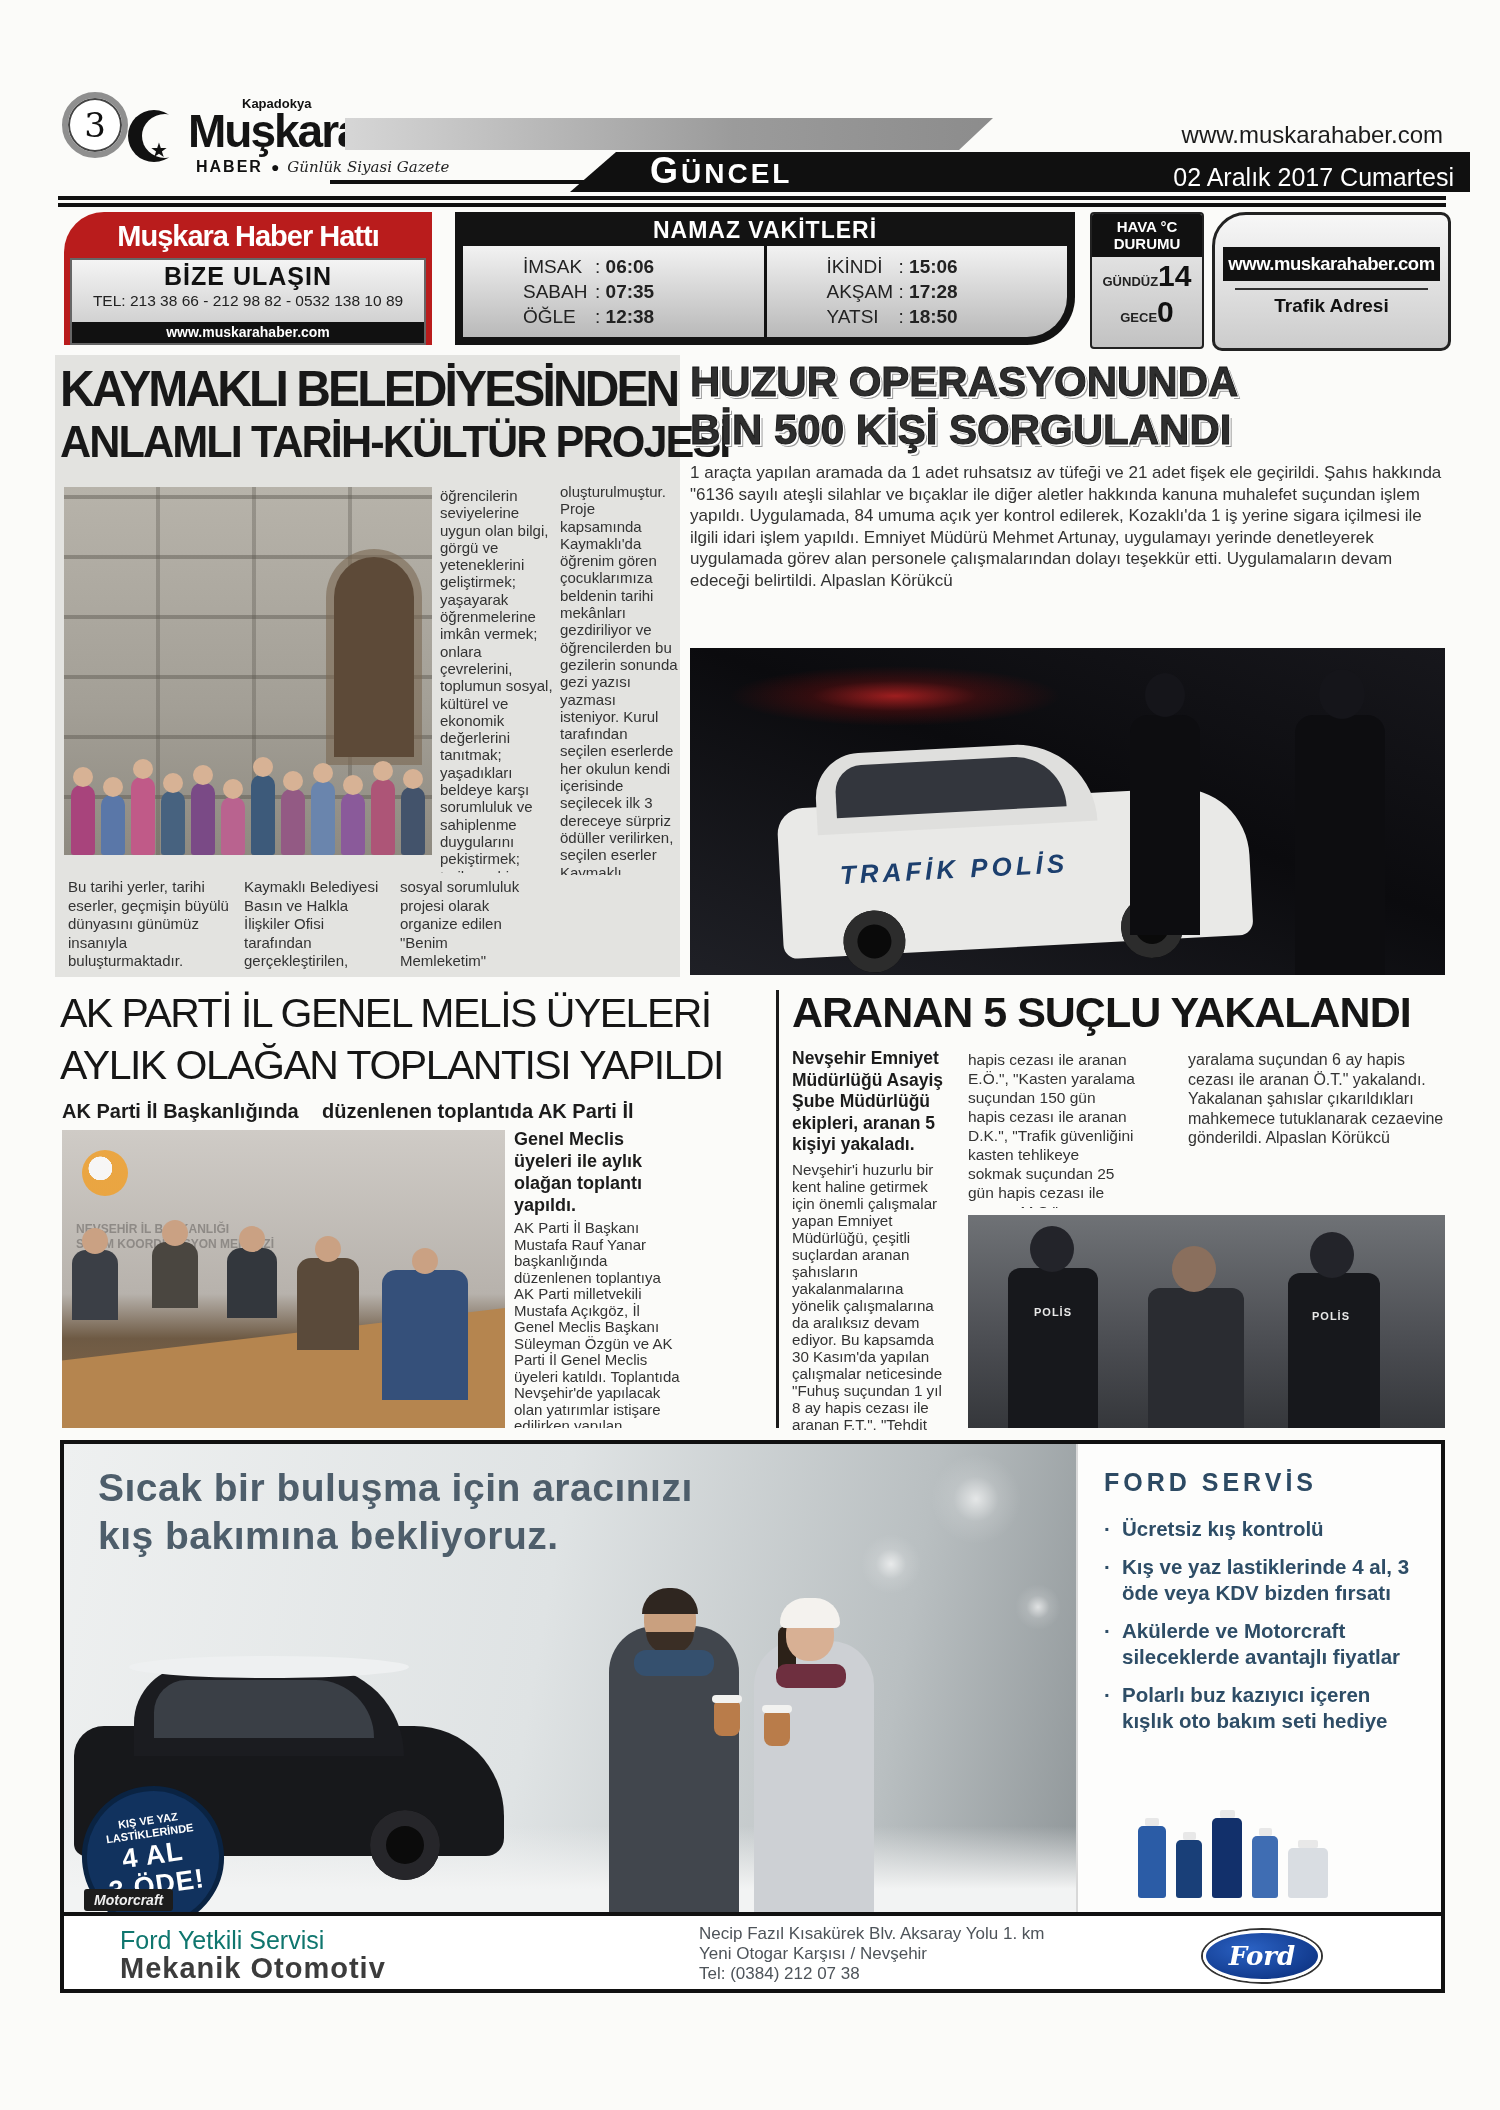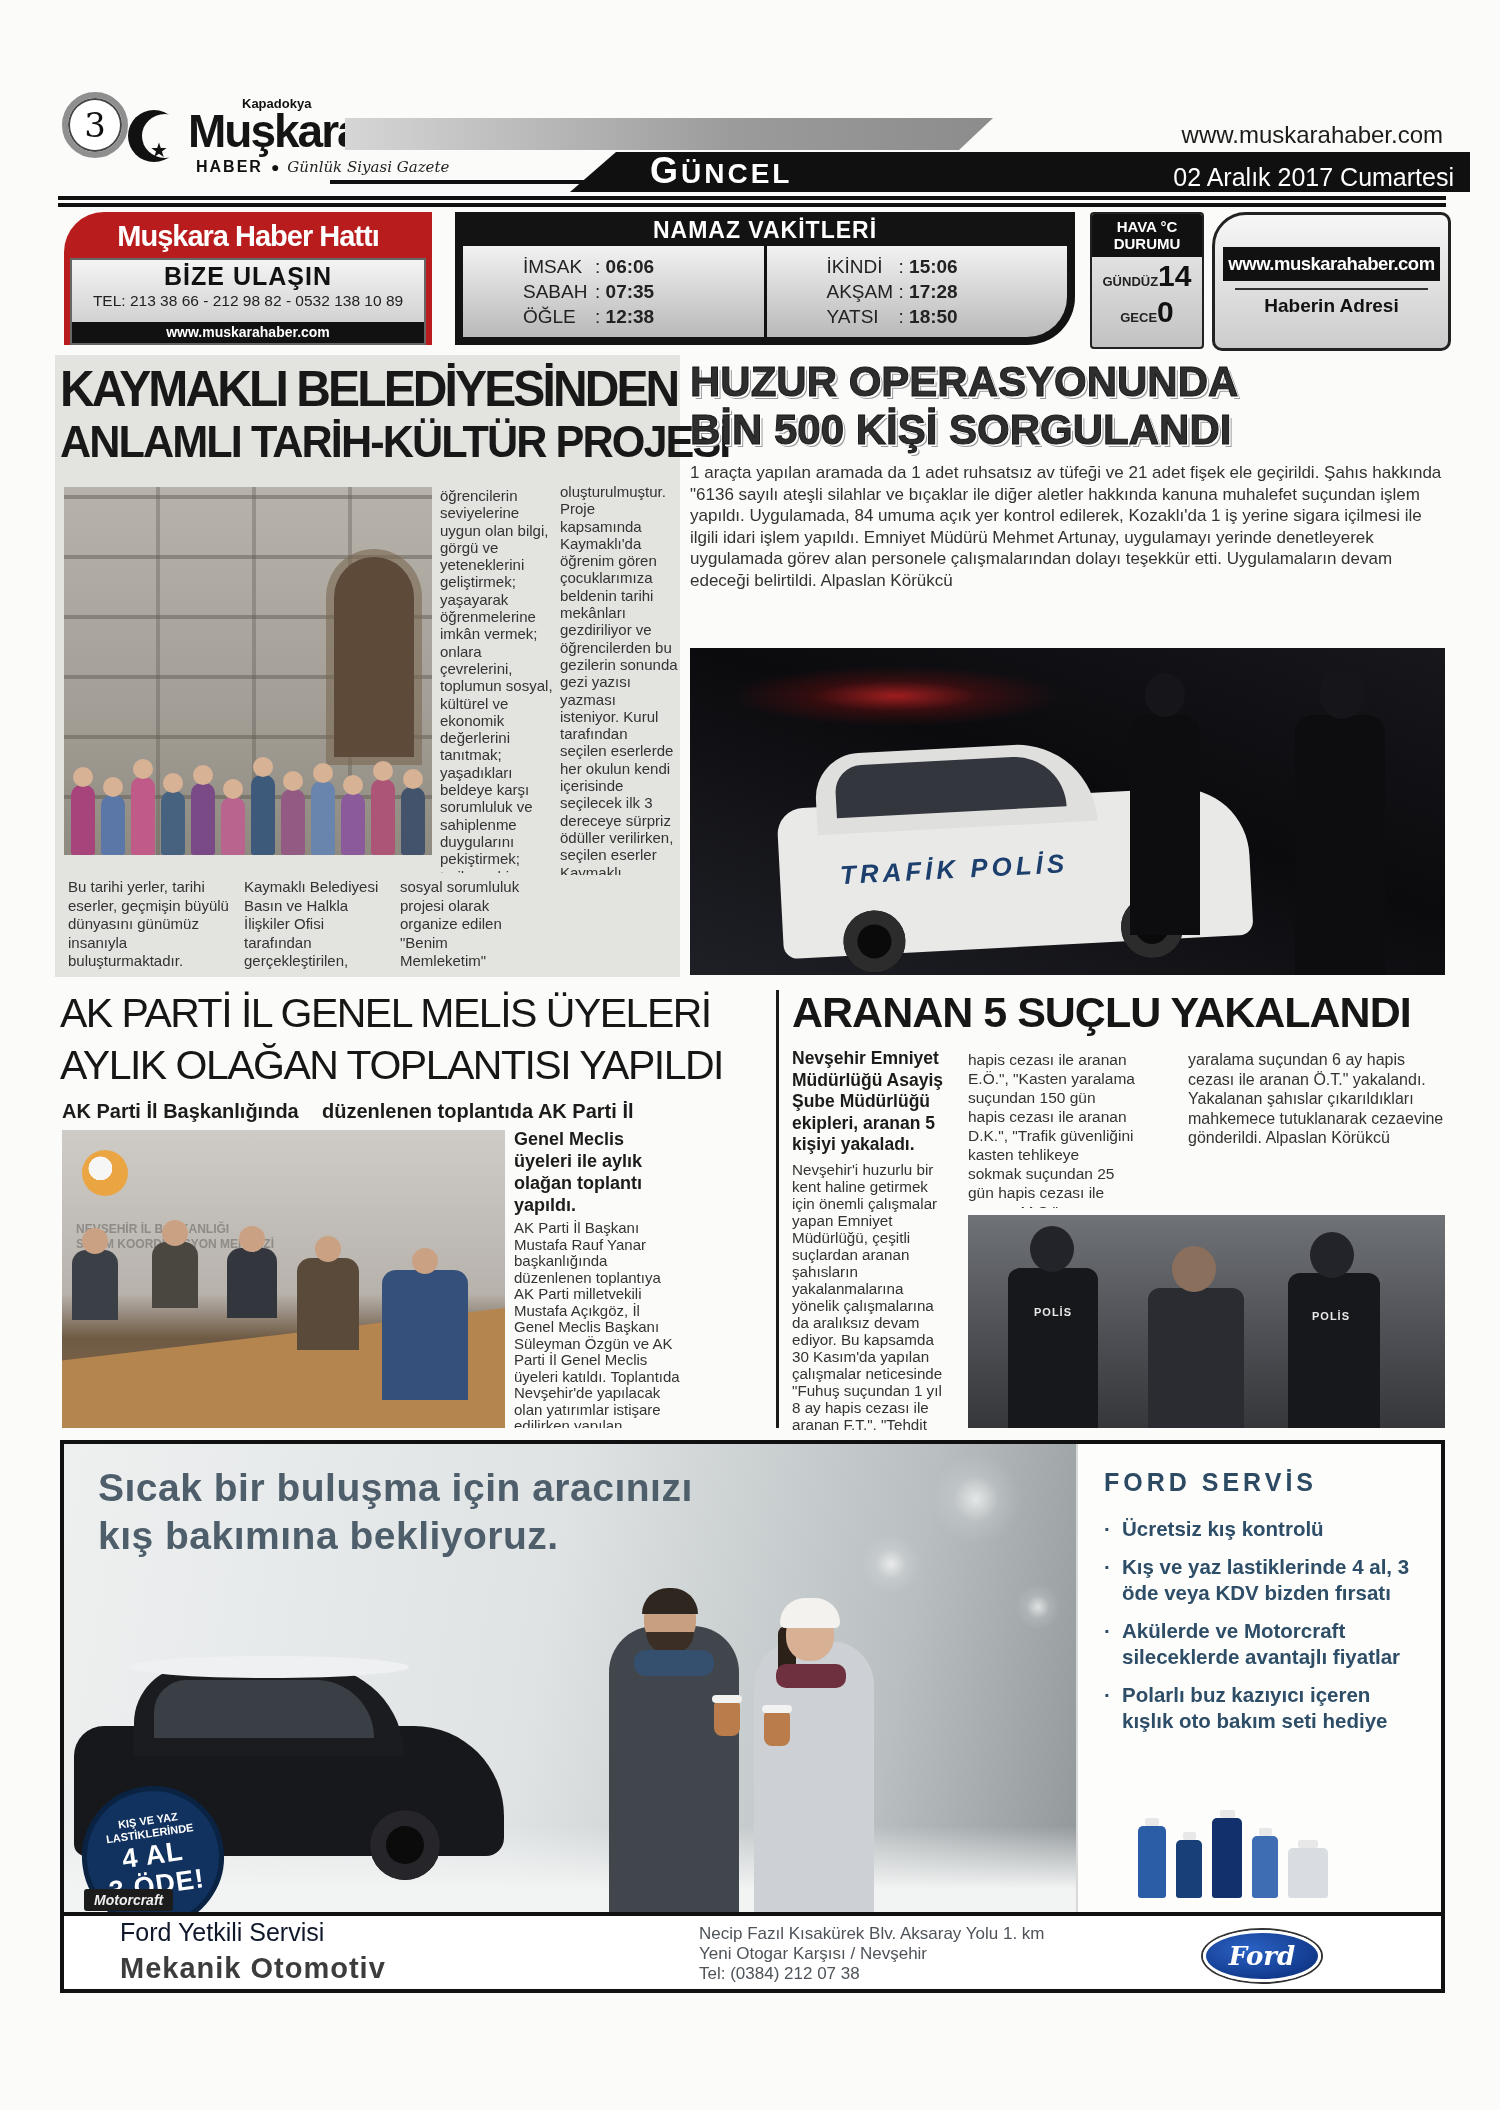--- a/index.html
+++ b/index.html
@@ -184,21 +184,21 @@
   .bottle{border-radius:5px 5px 3px 3px;position:relative;}
   .bottle::before{content:'';position:absolute;top:-8px;left:25%;width:50%;height:8px;background:#e8e8e8;border-radius:2px;}
   .badge{position:absolute;left:18px;top:342px;width:132px;height:132px;border-radius:50%;
          background:#11325e;border:5px solid #0a2342;color:#fff;text-align:center;transform:rotate(-8deg);
          display:flex;flex-direction:column;justify-content:center;}
   .badge .small{font-size:11px;font-weight:bold;line-height:13px;}
   .badge .big{font-size:27px;font-weight:bold;line-height:30px;letter-spacing:1px;}
   .mcbar{position:absolute;left:20px;top:445px;height:22px;padding:0 10px;background:#1c1c1c;color:#eee;
          display:flex;align-items:center;font-size:14px;font-weight:bold;font-style:italic;border-radius:3px;}
   .adbottom{position:absolute;left:0;right:0;bottom:0;height:73px;background:#ffffff;border-top:4px solid #111;}
-  .dealer1{position:absolute;left:56px;top:2px;font-size:25px;color:#0f172a;}
+  .dealer1{position:absolute;left:56px;top:10px;font-size:25px;color:#0f766e;}
   .dealer2{position:absolute;left:56px;top:36px;font-size:29px;font-weight:bold;color:#3c3c3c;letter-spacing:1px;}
   .adaddr{position:absolute;left:635px;top:8px;font-size:17px;line-height:20px;color:#4e545a;}
   .fordoval{position:absolute;right:120px;top:14px;width:112px;height:46px;border-radius:50%;
             background:radial-gradient(ellipse at 38% 35%,#2b62c4,#123b8e 70%,#0c2b6b);
             border:3px solid #fff;box-shadow:0 0 0 2px #333;display:flex;align-items:center;justify-content:center;}
   .fordoval span{font-family:"DejaVu Serif",serif;font-style:italic;font-weight:bold;font-size:26px;color:#fff;}
 </style>
 </head>
 <body>
 
@@ -268,21 +268,21 @@
     </div>
     <div class="wrow">
       <span class="wlabel">GECE</span>
       <span class="wval">0</span>
     </div>
   </div>
 
   <div class="abs addrbox">
     <div class="addr-band">www.muskarahaber.com</div>
     <div class="addr-line"></div>
-    <div class="addr-cap">Haberin Adresi</div>
+    <div class="addr-cap">Trafik Adresi</div>
   </div>
 
   <div class="abs a1panel"></div>
   <div class="abs a1h1">KAYMAKLI BELEDİYESİNDEN</div>
   <div class="abs a1h2">ANLAMLI TARİH-KÜLTÜR PROJESİ</div>
 
   <div class="abs a1photo">
     <div class="blocks"></div>
     <div class="doorway"></div>
     <div class="kids">

